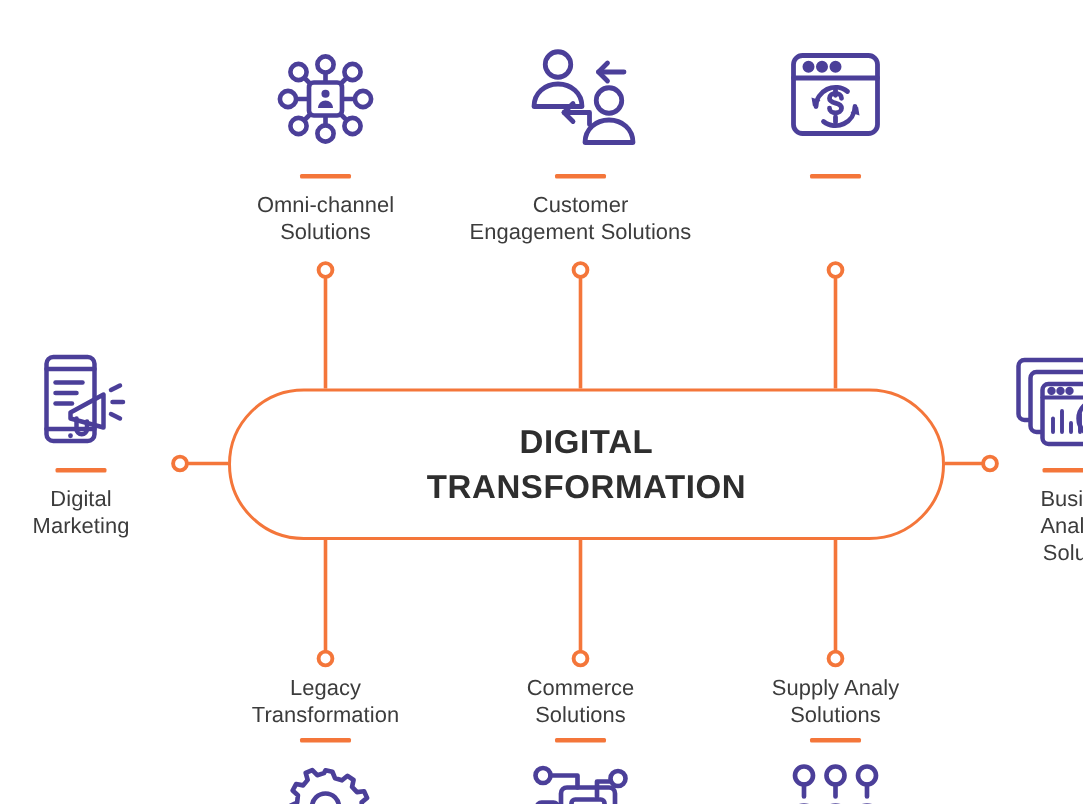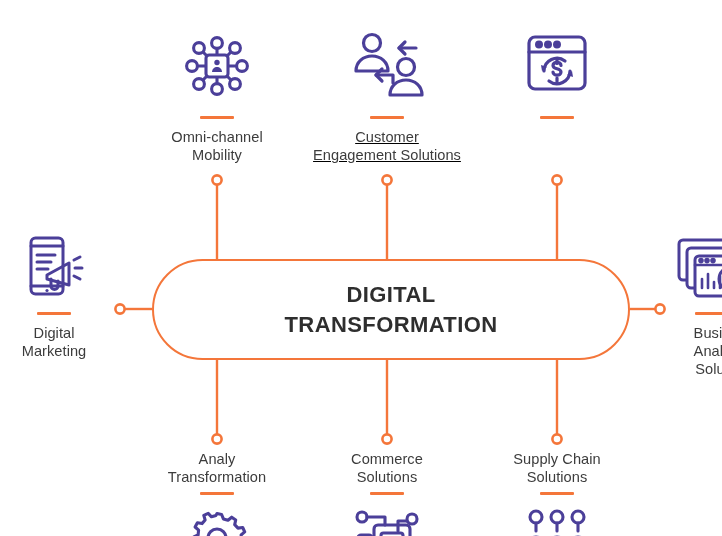--- a/index.html
+++ b/index.html
@@ -140,24 +140,24 @@
           <circle cx="23" cy="57" r="5.4"></circle>
         </g>
         <g fill="#4b3f99">
           <circle cx="41" cy="35.5" r="2.7"></circle>
           <path d="M36 45c0-3 2.4-5 5-5s5 2 5 5z"></path>
         </g>
       </svg>
     </div>
     <div class="divider"></div>
     <div class="node-label">Omni-channel
-Mobility</div>
-  </div>
-
-  <div class="node" style="left:387px; top:22px;text-decoration:underline;">
+Solutions</div>
+  </div>
+
+  <div class="node" style="left:387px; top:22px;">
     <div class="icon-wrap">
       <svg class="ico" width="86" height="78" viewBox="0 0 86 78">
         <g stroke="#4b3f99" stroke-width="3.2" fill="none" stroke-linejoin="round" stroke-linecap="round">
           <circle cx="28" cy="16" r="8.5"></circle>
           <path d="M12 44c0-9 7.2-15 16-15s16 6 16 15z"></path>
           <circle cx="62" cy="40" r="8.5"></circle>
           <path d="M46 68c0-9 7.2-15 16-15s16 6 16 15z"></path>
           <path d="M72 21H55"></path>
           <path d="M61 15l-6 6 6 6"></path>
           <path d="M32 48h17v8"></path>
@@ -239,21 +239,21 @@
         </g>
       </svg>
     </div>
     <div class="divider"></div>
     <div class="node-label">Busin
 Analy
 Solut</div>
   </div>
 
   <div class="node bottom-row" style="left:217px; top:450px;">
-    <div class="node-label">Analy
+    <div class="node-label">Legacy
 Transformation</div>
     <div class="divider"></div>
     <div class="icon-wrap">
       <svg class="ico" width="86" height="78" viewBox="0 0 86 78">
         <g stroke="#4b3f99" stroke-width="3.1" fill="none" stroke-linejoin="round" stroke-linecap="round">
           <path d="M43 8.5l4.6 1 1.8 4.4 4.6 1.3 3.7-3 4 2.8-1 4.6 3.3 3.5 4.7-.6 2 4.4-3.6 3 .3 4.8 4.2 2.2-.8 4.8-4.7.8-2.2 4.2 2 4.3-3.4 3.4-4.3-2-4.2 2.3-.8 4.7-4.8.8-2.2-4.2H41l-2.8 3.7-4.4-2 .6-4.7-3.5-3.3-4.6 1-2.8-4 3-3.7-1.3-4.6-4.4-1.8-1-4.6 4.3-2 .5-4.8-3.5-3.2 2.3-4.3 4.7.9 3-3.7-1.3-4.6 4.4-1.9 3.3 3.4 4.5-1.4z"></path>
           <circle cx="43" cy="33" r="9"></circle>
           <path d="M16 56h14M24 50l-8 6 8 6"></path>
           <path d="M70 62H56M62 68l8-6-8-6"></path>
         </g>
@@ -278,21 +278,21 @@
           <line x1="14" y1="36" x2="28" y2="36"></line>
           <line x1="14" y1="52" x2="28" y2="52"></line>
           <rect x="62" y="40" width="16" height="26" rx="3"></rect>
           <line x1="62" y1="46" x2="78" y2="46"></line>
         </g>
       </svg>
     </div>
   </div>
 
   <div class="node bottom-row" style="left:557px; top:450px;">
-    <div class="node-label">Supply Chain
+    <div class="node-label">Supply Analy
 Solutions</div>
     <div class="divider"></div>
     <div class="icon-wrap">
       <svg class="ico" width="86" height="78" viewBox="0 0 86 78">
         <g stroke="#4b3f99" stroke-width="3.1" fill="none" stroke-linejoin="round" stroke-linecap="round">
           <circle cx="22" cy="12" r="6"></circle>
           <circle cx="43" cy="12" r="6"></circle>
           <circle cx="64" cy="12" r="6"></circle>
           <path d="M22 18v8M43 18v8M64 18v8"></path>
           <path d="M14 40c0-5 3.6-8 8-8s8 3 8 8z"></path>

